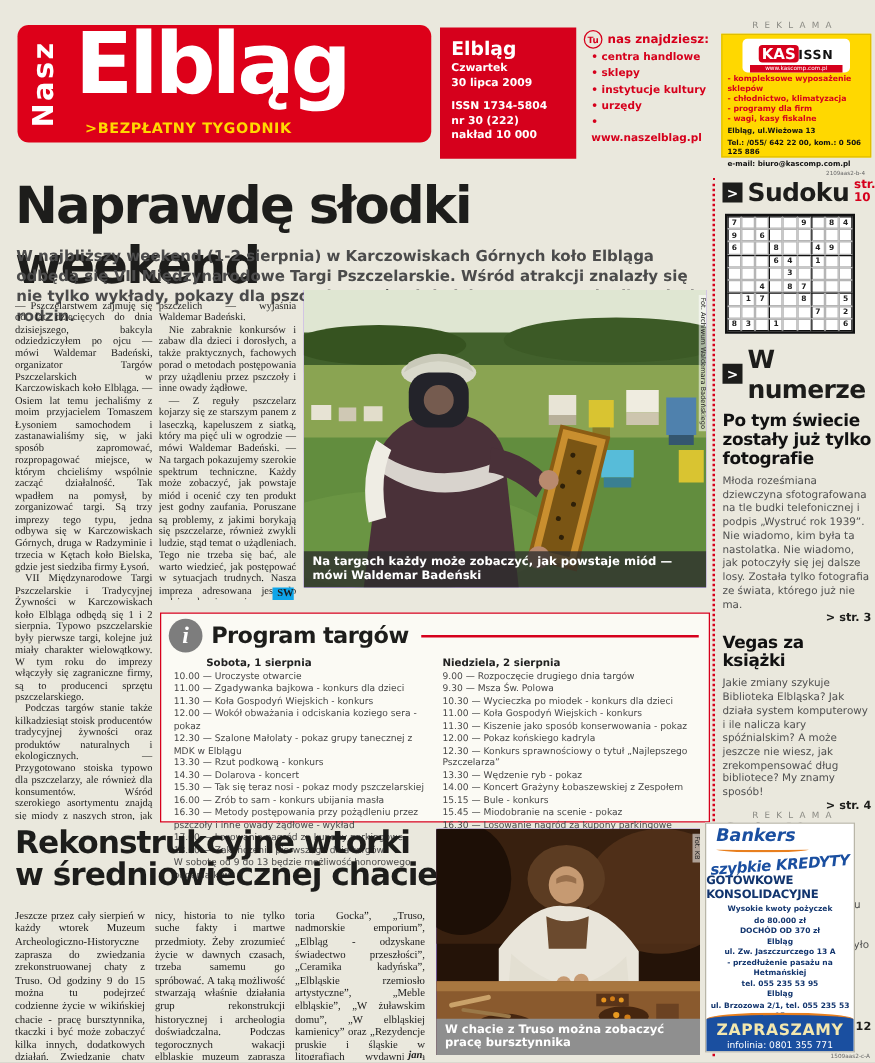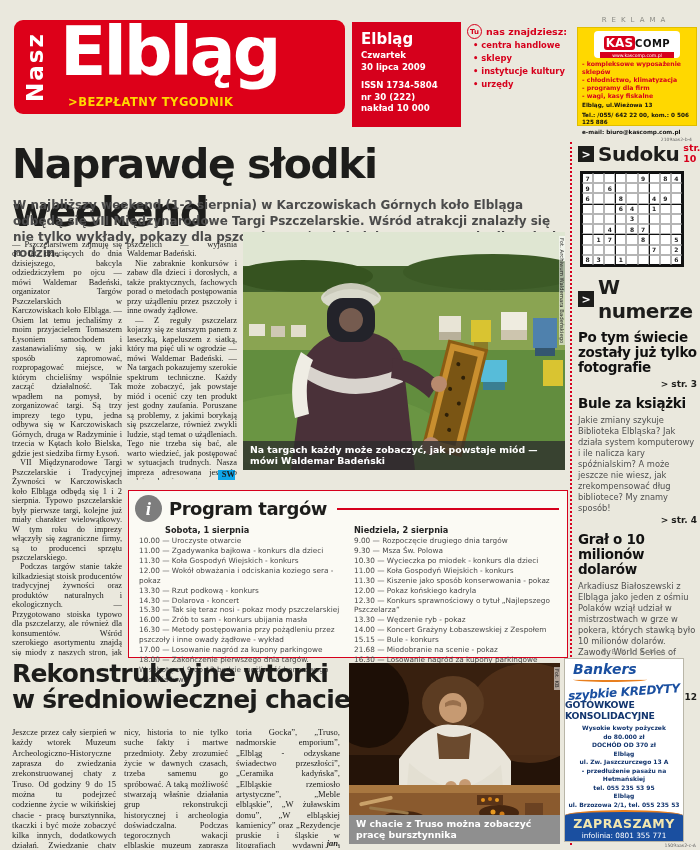--- a/index.html
+++ b/index.html
@@ -155,27 +155,28 @@
     <div class="fu-head">
       <span class="tu-circle">Tu</span>
       <span>nas znajdziesz:</span>
     </div>
     <ul>
 
     <li>centra handlowe</li>
         <li>sklepy</li>
         <li>instytucje kultury</li>
         <li>urzędy</li>
+        <li>www.naszelblag.pl</li>
       </ul>
   </div>
 
   <div class="reklama-label" style="left:576px; top:16px;">REKLAMA</div>
   <div class="ad-top">
     <div class="logo-pill">
-      <span class="kas">KAS</span><span class="comp">COMP</span>
+      <span class="kas">KAS</span><span class="comp">ISSN</span>
       <span class="url">www.kascomp.com.pl</span>
     </div>
     <div class="lines">
 
     <div>- kompleksowe wyposażenie sklepów</div>
         <div>- chłodnictwo, klimatyzacja</div>
         <div>- programy dla firm</div>
         <div>- wagi, kasy fiskalne</div>
       </div>
     <div class="addr">Elbląg, ul.Wieżowa 13</div>
@@ -343,24 +344,25 @@
         <div class="sud-cell" style="border-right: 1.5px solid rgb(17, 17, 17); border-bottom: 1.5px solid rgb(17, 17, 17);">6</div>
       </div>
 
     <div class="side-head wnum">
       <span class="chev">&gt;</span>
       <span class="side-title">W numerze</span>
     </div>
 
     <div class="side-art">
       <h3>Po tym świecie zostały już tylko fotografie</h3>
+      <p>Młoda roześmiana dziewczyna sfotografowana na tle budki telefonicznej i podpis „Wystruć rok 1939”. Nie wiadomo, kim była ta nastolatka. Nie wiadomo, jak potoczyły się jej dalsze losy. Została tylko fotografia ze świata, którego już nie ma.</p>
       <div class="pref">&gt; str. 3</div>
     </div>
     <div class="side-art">
-      <h3>Bule za książki</h3>
+      <h3>Vegas za książki</h3>
       <p>Jakie zmiany szykuje Biblioteka Elbląska? Jak działa system komputerowy i ile nalicza kary spóźnialskim? A może jeszcze nie wiesz, jak zrekompensować dług bibliotece? My znamy sposób!</p>
       <div class="pref">&gt; str. 4</div>
     </div>
     <div class="side-art">
       <h3>Grał o 10 milionów dolarów</h3>
       <p>Arkadiusz Białoszewski z Elbląga jako jeden z ośmiu Polaków wziął udział w mistrzostwach w grze w pokera, których stawką było 10 milionów dolarów. Zawody World Series of Poker odbyły się w Las Vegas, światowej stolicy hazardu.</p>
       <div class="pref">&gt; str. 12</div>
     </div>
   </div>
 
@@ -372,20 +374,21 @@
     </div>
     <div class="prog-cols">
       <div class="prog-col">
         <div class="day-title indent">Sobota, 1 sierpnia</div>
         <ul>
 
         <li>10.00 — Uroczyste otwarcie</li>
             <li>11.00 — Zgadywanka bajkowa - konkurs dla dzieci</li>
             <li>11.30 — Koła Gospodyń Wiejskich - konkurs</li>
             <li>12.00 —  Wokół obważania i odciskania koziego sera - pokaz</li>
+            <li>12.30 — Szalone Małolaty - pokaz grupy tanecznej z MDK w Elblągu</li>
             <li>13.30 — Rzut podkową - konkurs</li>
             <li>14.30 — Dolarova - koncert</li>
             <li>15.30 — Tak się teraz nosi - pokaz mody pszczelarskiej</li>
             <li>16.00 — Zrób to sam - konkurs ubijania masła</li>
             <li>16.30 — Metody postępowania przy pożądleniu przez pszczoły i inne owady żądłowe - wykład</li>
             <li>17.00 — Losowanie nagród za kupony parkingowe</li>
             <li>18.00 — Zakończenie pierwszego dnia targów.</li>
             <li>W sobotę od 9 do 13 będzie możliwość honorowego oddania krwi.</li>
           </ul>
       </div>
@@ -396,21 +399,21 @@
         <li>9.00 — Rozpoczęcie drugiego dnia targów</li>
             <li>9.30 — Msza Św. Polowa</li>
             <li>10.30 — Wycieczka po miodek - konkurs dla dzieci</li>
             <li>11.00 — Koła Gospodyń Wiejskich - konkurs</li>
             <li>11.30 — Kiszenie jako sposób konserwowania - pokaz</li>
             <li>12.00 — Pokaz końskiego kadryla</li>
             <li>12.30 — Konkurs sprawnościowy o tytuł „Najlepszego Pszczelarza”</li>
             <li>13.30 — Wędzenie ryb - pokaz</li>
             <li>14.00 — Koncert Grażyny Łobaszewskiej z Zespołem</li>
             <li>15.15 — Bule - konkurs</li>
-            <li>21.68 — Miodobranie na scenie - pokaz</li>
+            <li>15.45 — Miodobranie na scenie - pokaz</li>
             <li>16.30 — Losowanie nagród za kupony parkingowe</li>
             <li>17.00 — Zakończenie targów</li>
             <li>Dodatkowe atrakcje : Przejażdżki konne, mini zoo, smaczne jadło przygotowane przez Koła Gospodyń Wiejskich, zabawy dla dzieci i dorosłych.</li>
           </ul>
       </div>
     </div>
   </div>
 
   <h2 class="headline2">
     <span style="display:block">Rekonstrukcyjne wtorki</span>

